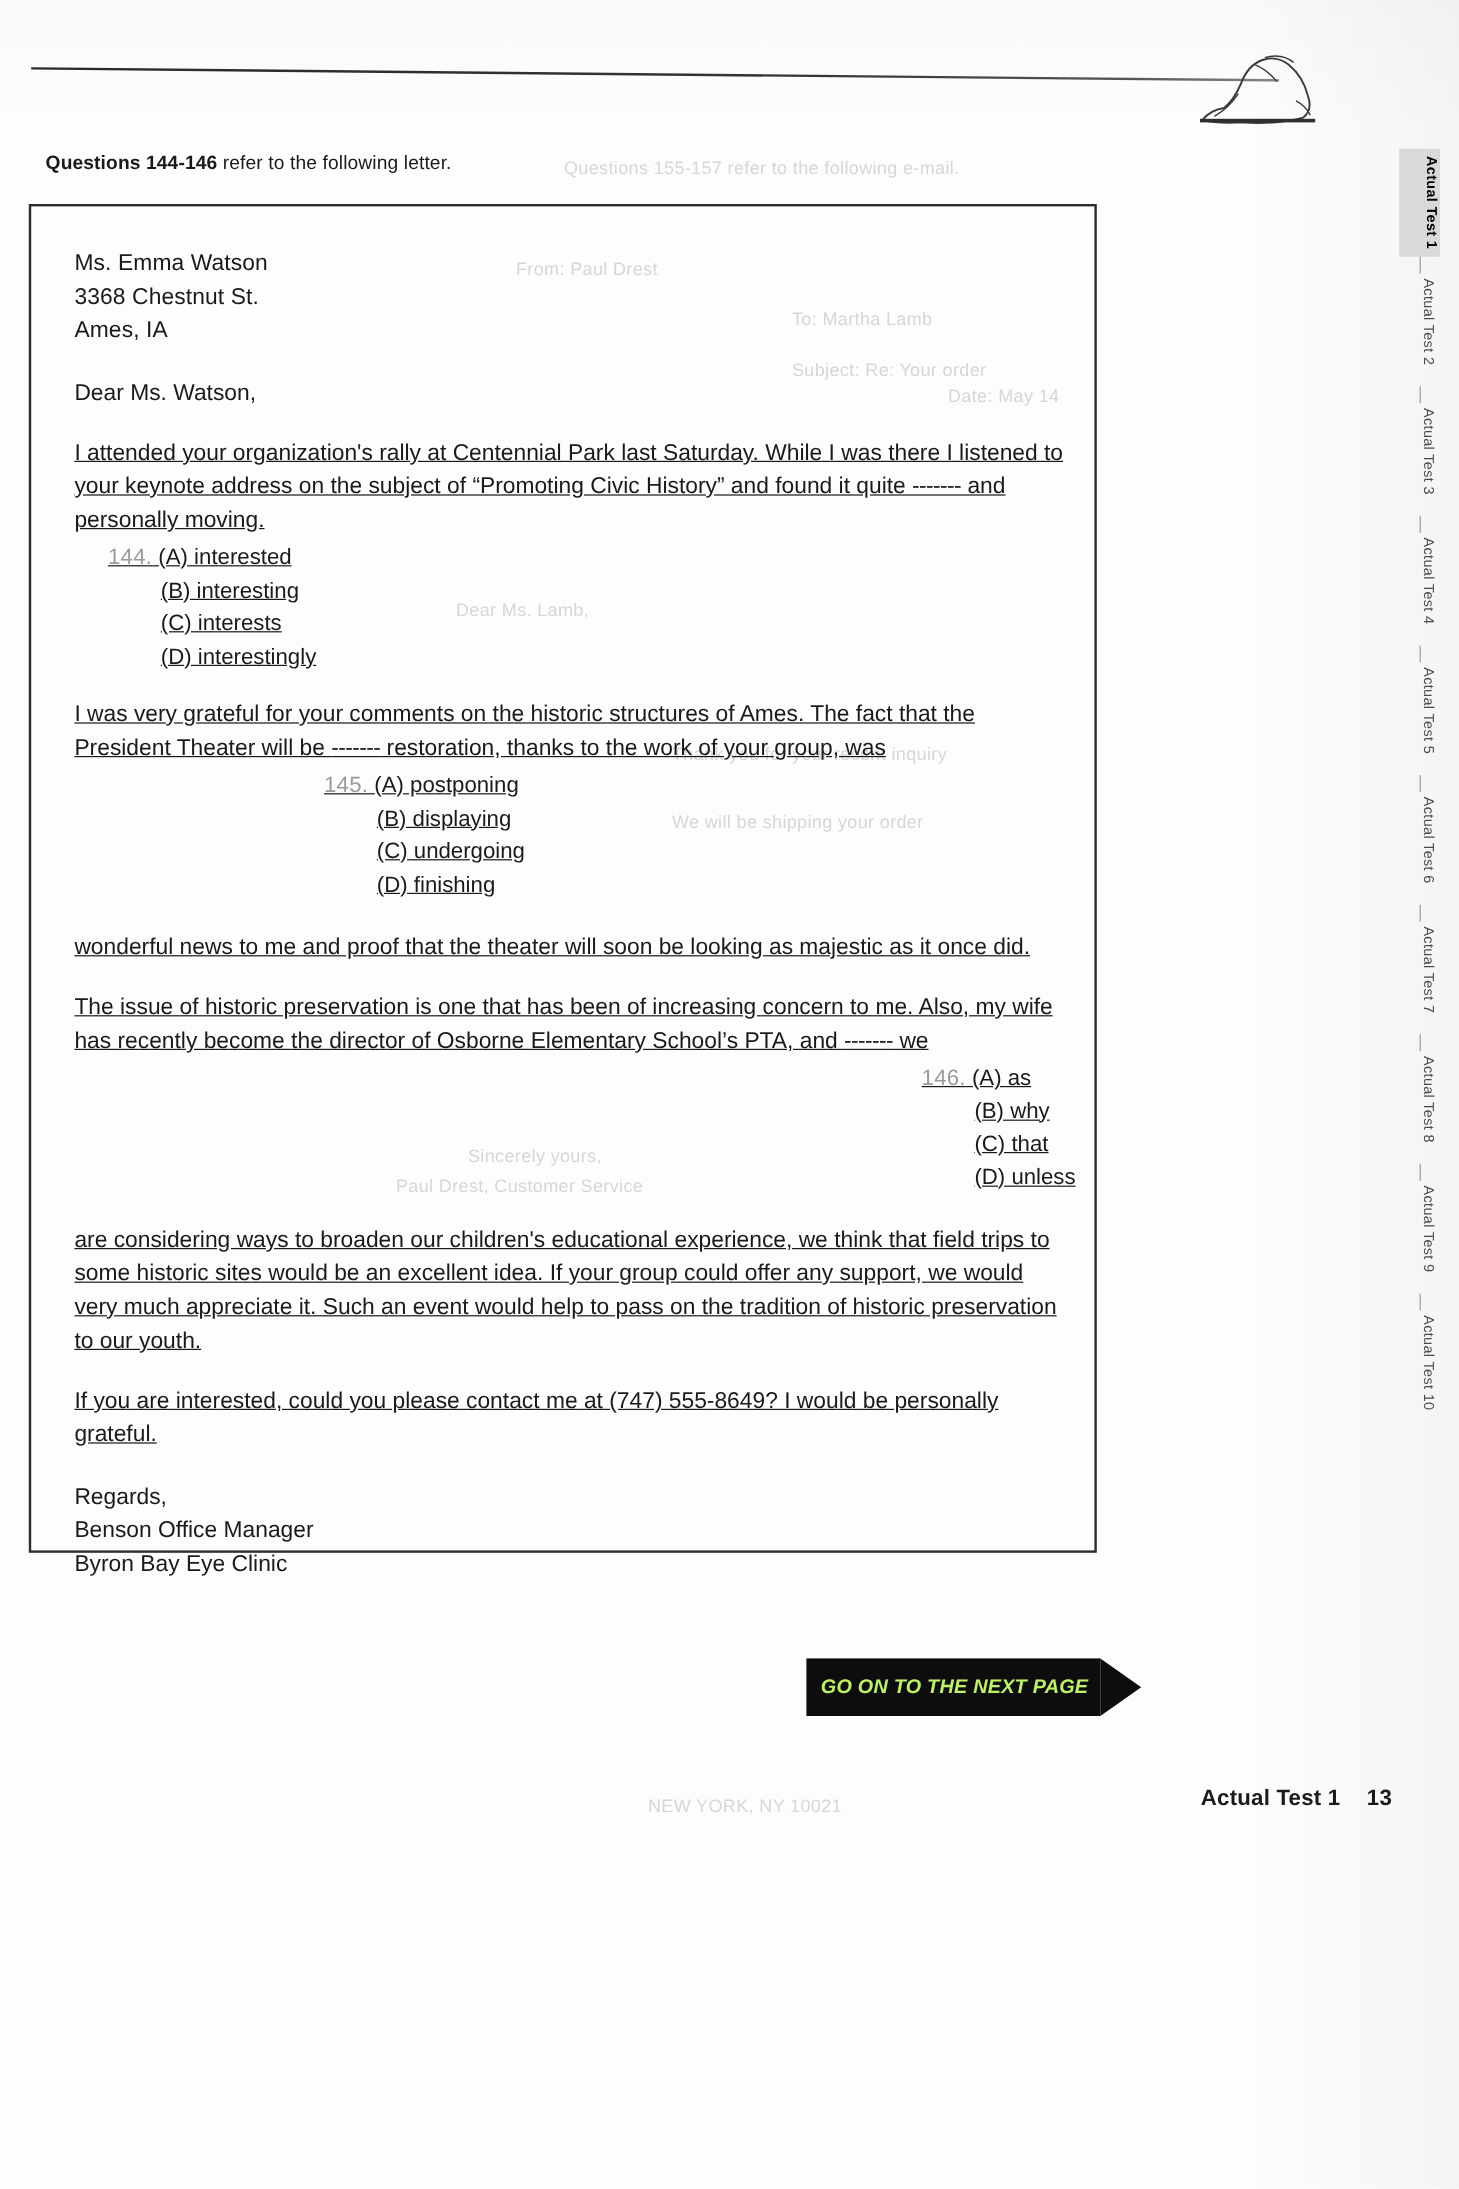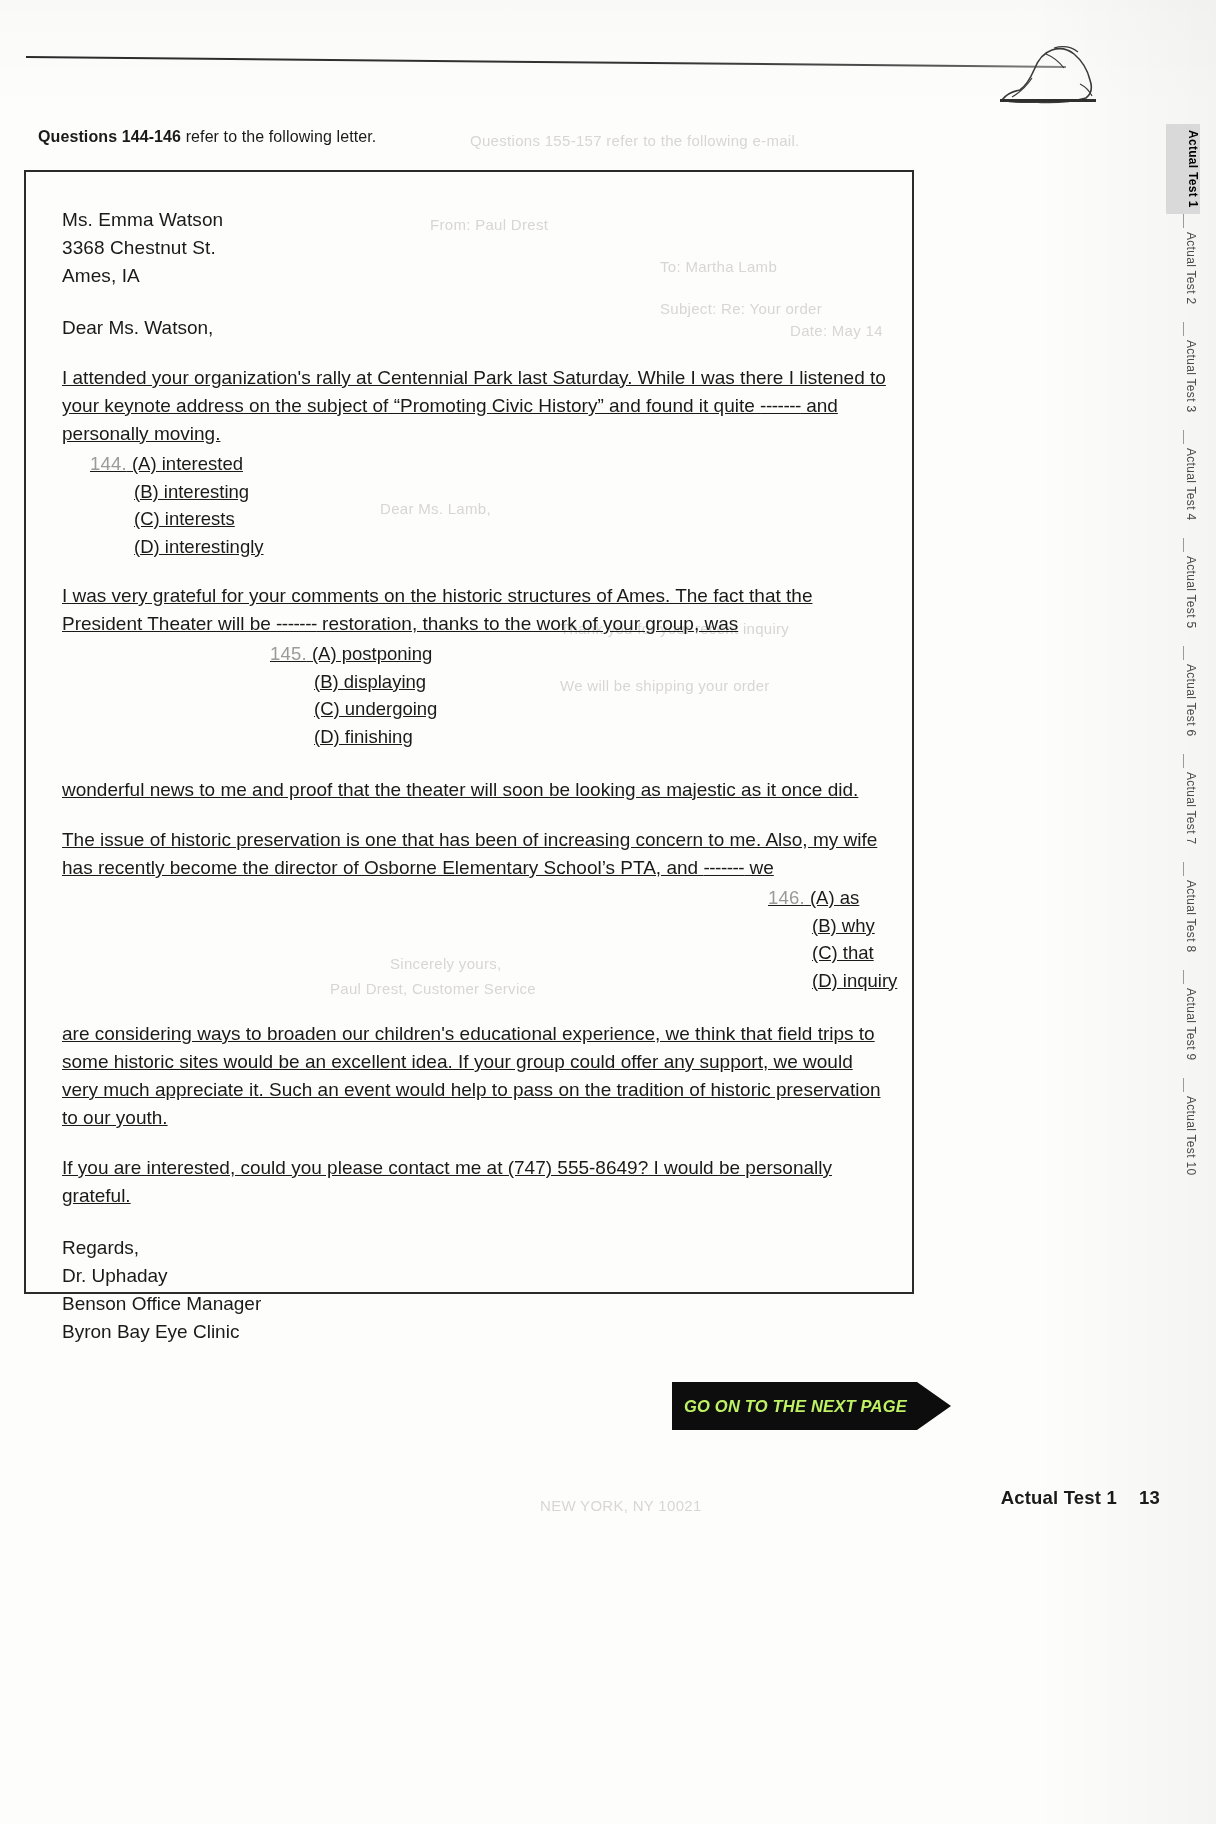--- a/index.html
+++ b/index.html
@@ -309,34 +309,33 @@
       <p class="para">wonderful news to me and proof that the theater will soon be looking as majestic as it once did.</p>
 
       <div class="gap-sm"></div>
 
       <p class="para"><span>The issue of historic preservation is one that has been of increasing concern to me. Also, my wife has recently become the director of Osborne Elementary School’s PTA, and </span><span class="blank">-------</span><span> we</span></p>
 
       <ul class="choices indent-c">
         <li class="first"><span class="qnum">146.</span> <span>(A) as</span></li>
         <li><span>(B) why</span></li>
         <li><span>(C) that</span></li>
-        <li><span>(D) inquiry</span></li>
+        <li><span>(D) unless</span></li>
       </ul>
 
       <div class="gap-md"></div>
 
       <p class="para">are considering ways to broaden our children's educational experience, we think that field trips to some historic sites would be an excellent idea. If your group could offer any support, we would very much appreciate it. Such an event would help to pass on the tradition of historic preservation to our youth.</p>
 
       <div class="gap-sm"></div>
 
       <p class="para">If you are interested, could you please contact me at (747) 555-8649? I would be personally grateful.</p>
 
       <div class="sign-block">
         <p class="sign-line">Regards,</p>
-        <p class="sign-line">Dr. Uphaday</p>
         <p class="sign-line">Benson Office Manager</p>
         <p class="sign-line">Byron Bay Eye Clinic</p>
       </div>
 
     </div>
   </div>
 
   <div class="tabs" id="tabs">
       <div class="tab active" style="top: 0px;">Actual Test 1</div>
       <div class="tab-sep" style="top: 90px;"></div>

